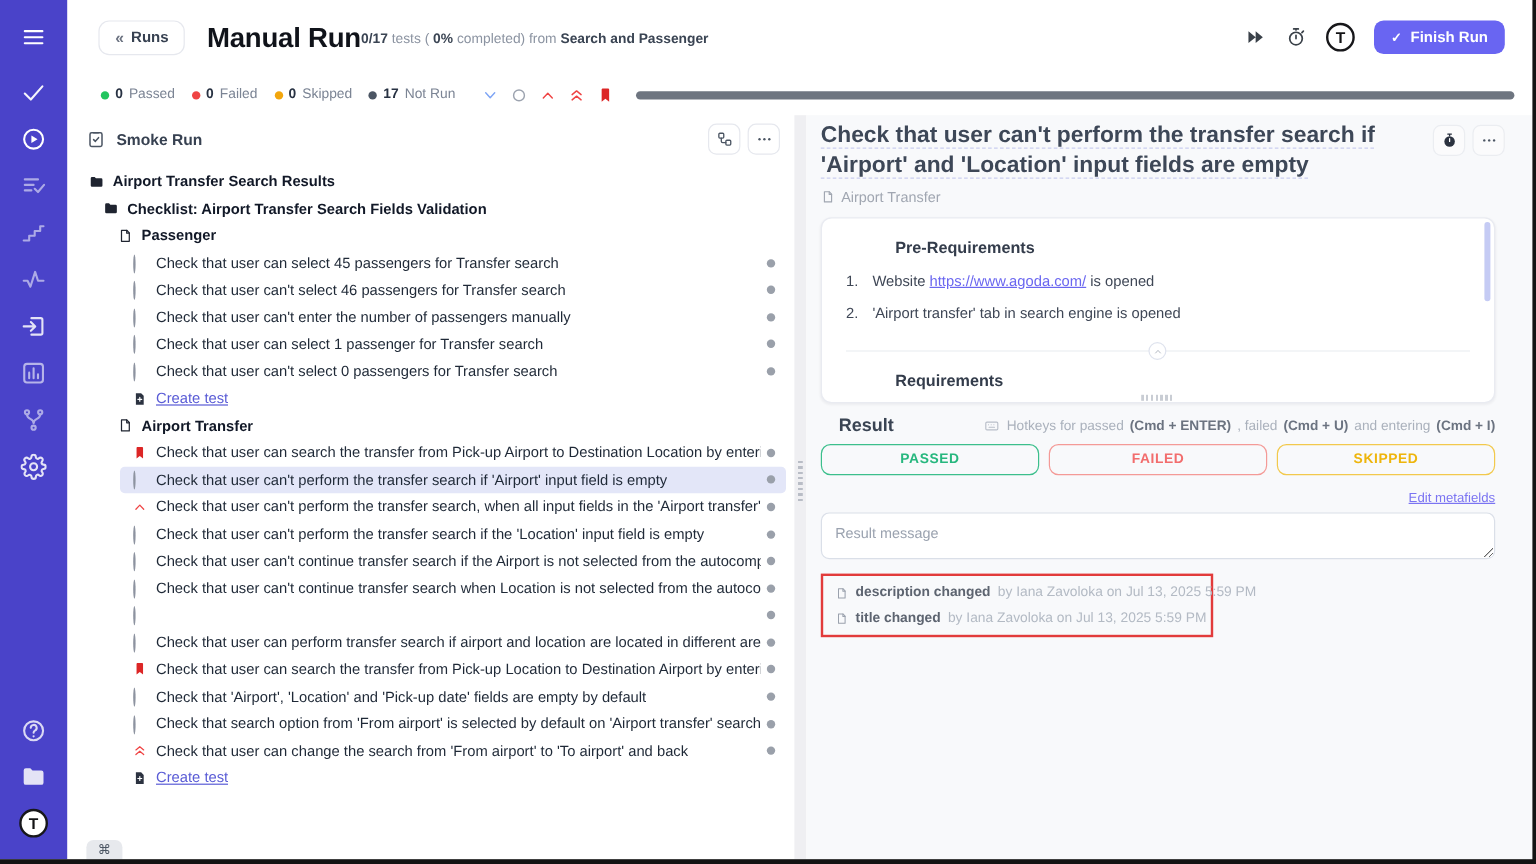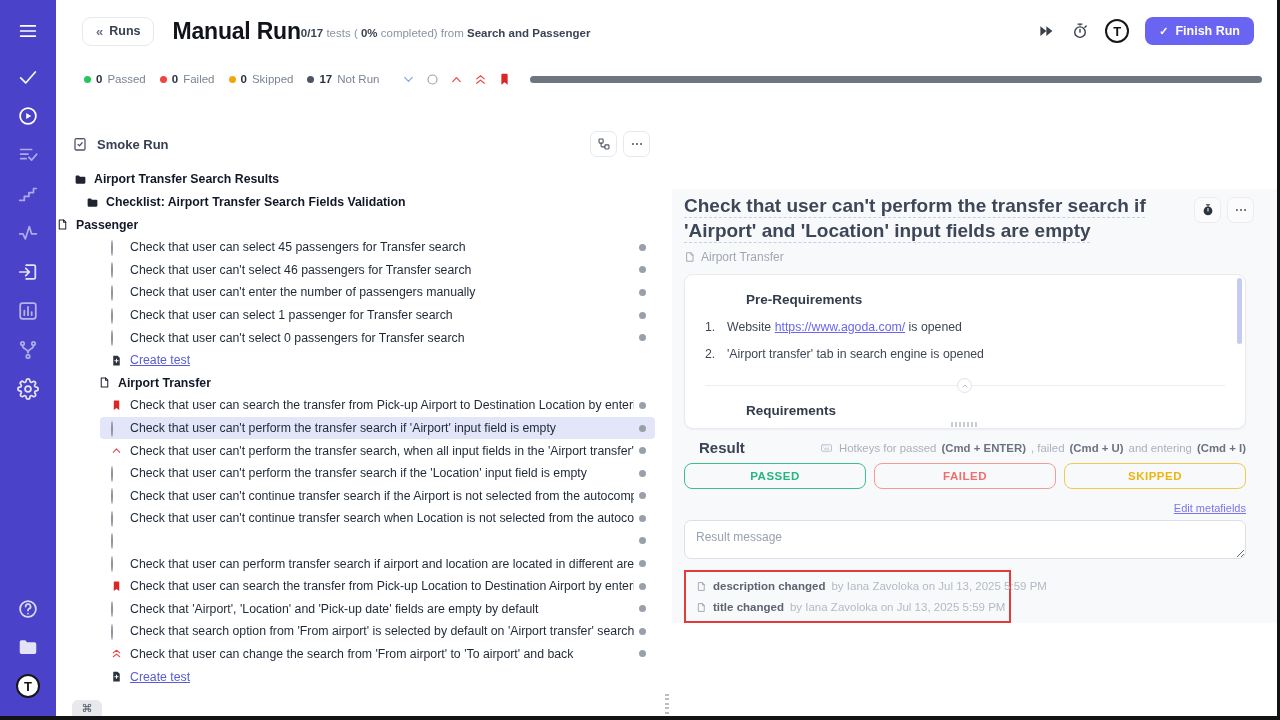--- a/index.html
+++ b/index.html
@@ -40,21 +40,21 @@
   .statusbar { height:34px; display:flex; align-items:center; padding:0 15px 0 28px; background:#fff; flex:none; }
   .counts { display:flex; align-items:center; gap:14px; font-size:11.5px; }
   .count { display:flex; align-items:center; gap:5px; }
   .count .dot { width:7px; height:7px; border-radius:50%; }
   .count b { color:#273142; font-weight:700; }
   .count span.lbl { color:#7b8494; }
   .filters { display:flex; align-items:center; gap:9px; margin-left:22px; }
   .filters .ic { width:15px; height:15px; cursor:pointer; }
   .progress { flex:1; height:7px; border-radius:4px; background:#6e7580; margin-left:18px; }
 
-  .content { flex:1; display:flex; min-height:0;align-items:center; }
+  .content { flex:1; display:flex; min-height:0; }
 
   
   .left-panel { width:606px; flex:none; background:#fff; display:flex; flex-direction:column; }
   .panel-head { height:40px; display:flex; align-items:center; padding:0 12px 0 16px; flex:none; }
   .panel-head .ic { width:16px; height:16px; color:#4b5563; }
   .panel-title { margin-left:9px; font-size:13px; font-weight:600; color:#374151; }
   .panel-head-btns { margin-left:auto; display:flex; gap:6px; }
   .sq-btn { width:27px; height:26px; border:1px solid #e6e8ee; border-radius:7px; background:#fff; display:flex;
             align-items:center; justify-content:center; cursor:pointer; color:#4b5563; }
   .sq-btn .ic { width:14px; height:14px; }
@@ -334,21 +334,21 @@
               <span class="tlabel">Airport Transfer Search Results</span>
             </div>
             <div class="trow kind-folder" style="padding-left: 30px;">
               <span class="ic ticon" style="color: rgb(31, 36, 48);">
                 <svg viewBox="0 0 24 24">
                   <path d="M3 6.5a2 2 0 0 1 2-2h4l2 2.2h8a2 2 0 0 1 2 2v9a2 2 0 0 1-2 2H5a2 2 0 0 1-2-2z" fill="currentColor"></path>
                 </svg>
               </span>
               <span class="tlabel">Checklist: Airport Transfer Search Fields Validation</span>
             </div>
-            <div class="trow kind-doc" style="">
+            <div class="trow kind-doc" style="padding-left: 42px;">
               <span class="ic ticon" style="color: rgb(31, 36, 48);">
                 <svg viewBox="0 0 24 24">
                   <path d="M6 3.5h8l4 4v13H6z" fill="none" stroke="currentColor" stroke-width="1.9" stroke-linecap="round" stroke-linejoin="round"></path>
                   <path d="M14 3.5V8h4" fill="none" stroke="currentColor" stroke-width="1.9" stroke-linecap="round" stroke-linejoin="round"></path>
                 </svg>
               </span>
               <span class="tlabel">Passenger</span>
             </div>
             <div class="trow kind-test" style="padding-left: 54px;">
               <span class="ticon"><span class="st-circle"></span></span>

